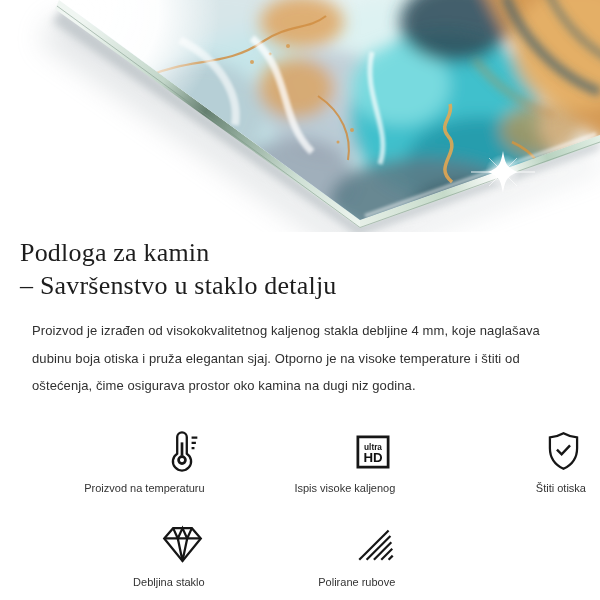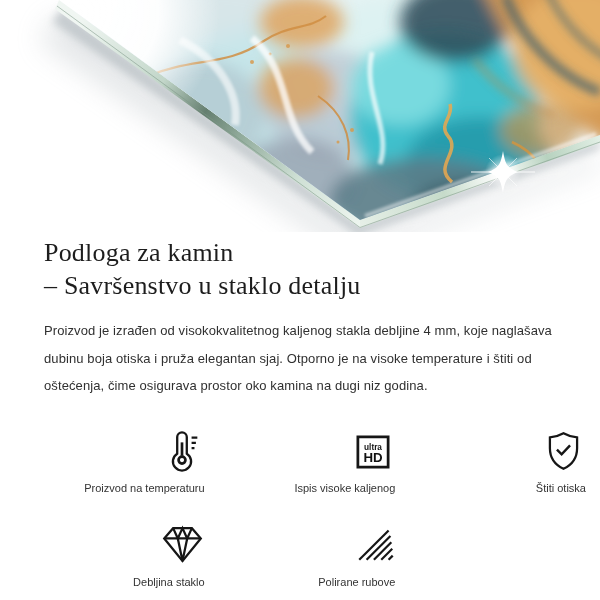--- a/index.html
+++ b/index.html
@@ -2,32 +2,32 @@
 <html><head>
 <meta charset="utf-8">
 <style>
   html,body{margin:0;padding:0;}
   body{
     width:600px;height:600px;background:#ffffff;overflow:hidden;
     font-family:"Liberation Sans", sans-serif;color:#333;
   }
   .hero{position:relative;width:600px;height:232px;overflow:hidden;background:#fff;}
   .hero svg{display:block;}
-  .content{padding:0 44px;}
+  .content{padding:0 20px;}
   .title{
     margin:4px 0 0;
     font-family:"Liberation Serif", serif;
     font-weight:400;
     font-size:26px;
     line-height:33px;
     color:#1d1d1d;
     letter-spacing:.2px;
   }
   .paragraph{
-    margin:15px 0 0;
+    margin:15px 12px 0;
     font-size:13px;
     line-height:27.5px;
     color:#303030;
     letter-spacing:.1px;
   }
   .features{
     margin:26px 14px 0;
     display:grid;
     grid-template-columns:repeat(3,1fr);
     row-gap:26px;

